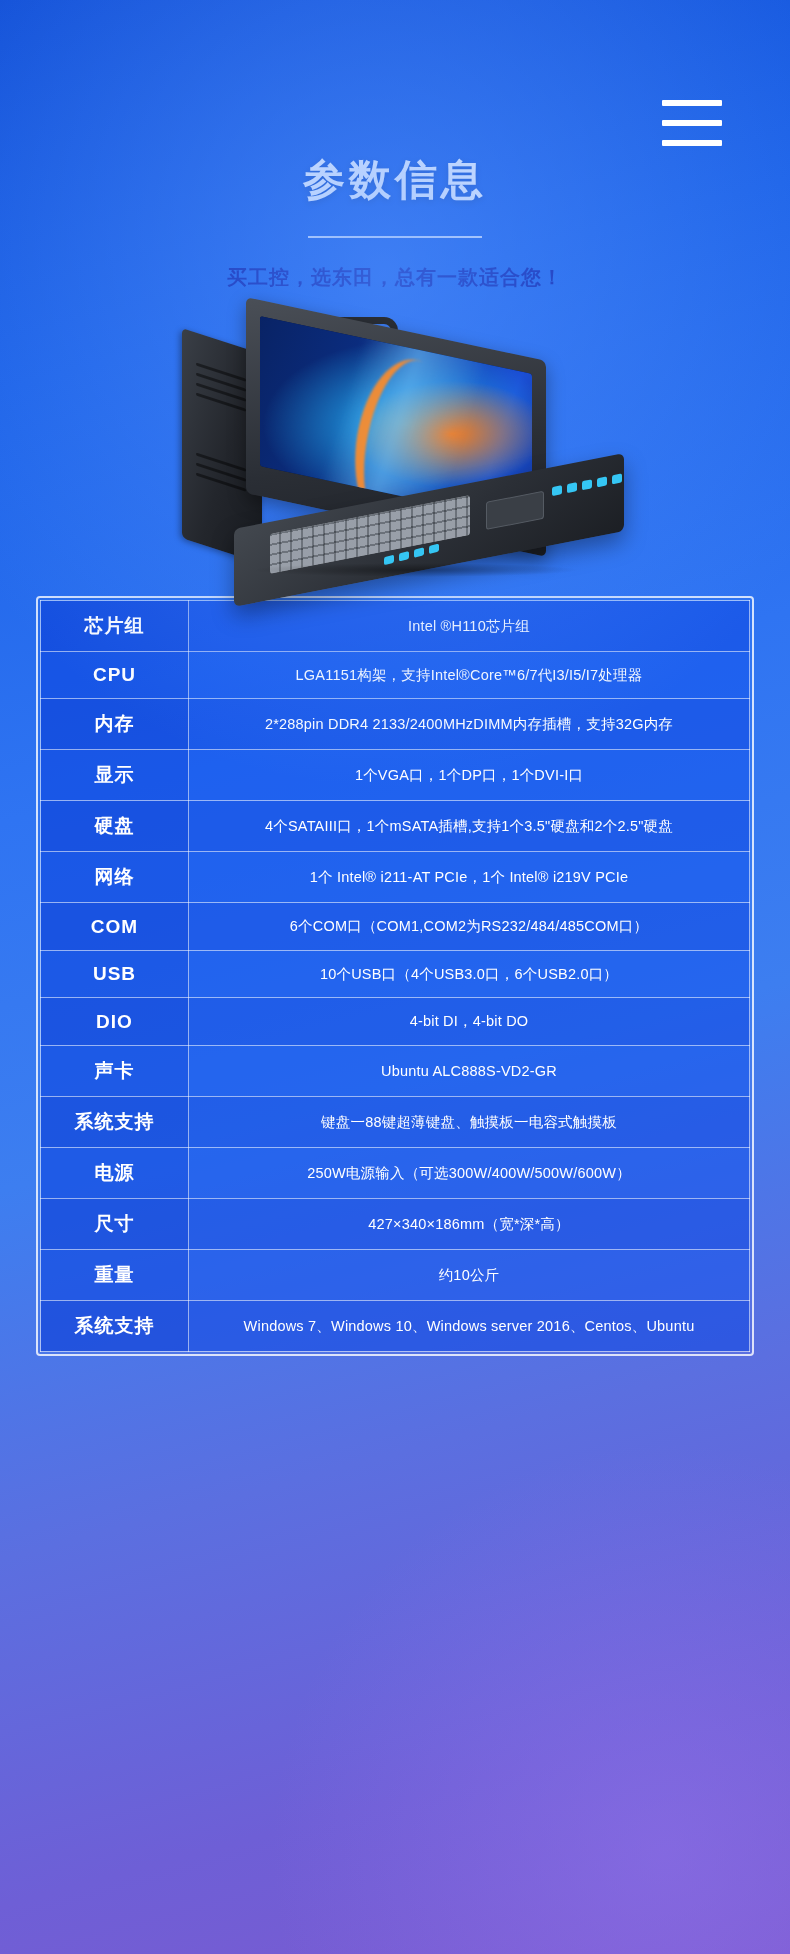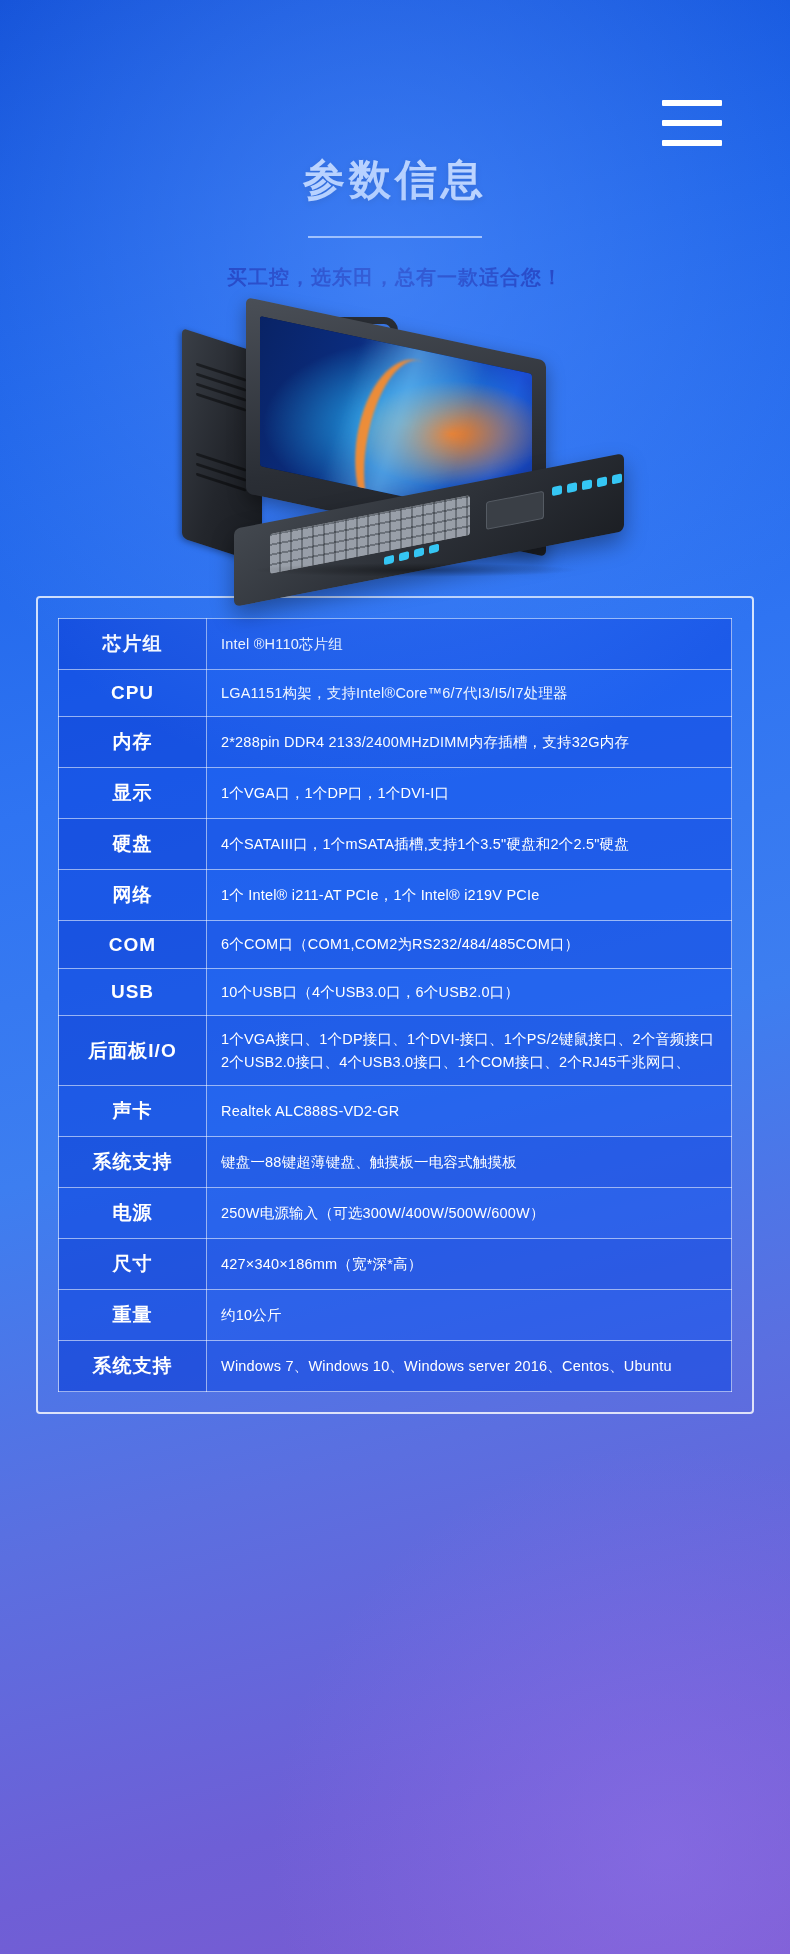--- a/index.html
+++ b/index.html
@@ -237,21 +237,21 @@
     height: 14px;
     background: radial-gradient(ellipse at 50% 50%, rgba(0,0,0,0.35) 0%, rgba(0,0,0,0) 70%);
   }
 
   
   .table-wrap {
     margin: 18px auto 0 auto;
     width: 718px;
     border: 2px solid rgba(255,255,255,0.8);
     border-radius: 4px;
-    padding: 20px;
+    padding: 2px;
   }
   table.spec {
     width: 100%;
     border-collapse: collapse;
     table-layout: fixed;
   }
   table.spec td {
     border: 1px solid rgba(255,255,255,0.55);
     color: #ffffff;
     background: rgba(12,70,225,0.55);
@@ -264,20 +264,21 @@
     font-weight: bold;
     letter-spacing: 1px;
     padding: 12px 4px;
     background: rgba(10,62,215,0.62);
   }
   table.spec td.v {
     font-size: 14.5px;
     padding: 12px 14px;
     line-height: 1.55;
     letter-spacing: 0.2px;
+    text-align: center;
   }
   table.spec tr:nth-child(even) td { background: rgba(14,78,236,0.5); }
   table.spec tr:nth-child(even) td.k { background: rgba(11,68,224,0.6); }
   .v .line { display: block; }
 </style>
 </head>
 <body>
 
 <div class="glow"></div>
 <div class="glow2"></div>
@@ -375,30 +376,29 @@
             <span class="line">6个COM口（COM1,COM2为RS232/484/485COM口）</span>
           </td>
         </tr>
         <tr>
           <td class="k"><span class="line">USB</span></td>
           <td class="v">
             <span class="line">10个USB口（4个USB3.0口，6个USB2.0口）</span>
           </td>
         </tr>
         <tr>
-          <td class="k"><span class="line">后面板</span><span class="line">I/O</span></td>
-          <td class="v">
-            <span class="line">1个VGA接口、1个DP接口、1个DVI-接口、1个PS/2键鼠接口、2个音频接口</span>
-            <span class="line">2个USB2.0接口、4个USB3.0接口、1个COM接口、2个RJ45千兆网口、</span>
+          <td class="k"><span class="line">DIO</span></td>
+          <td class="v">
+            <span class="line">4-bit DI，4-bit DO</span>
           </td>
         </tr>
         <tr>
           <td class="k"><span class="line">声卡</span></td>
           <td class="v">
-            <span class="line">Realtek ALC888S-VD2-GR</span>
+            <span class="line">Ubuntu ALC888S-VD2-GR</span>
           </td>
         </tr>
         <tr>
           <td class="k"><span class="line">系统支持</span></td>
           <td class="v">
             <span class="line">键盘一88键超薄键盘、触摸板一电容式触摸板</span>
           </td>
         </tr>
         <tr>
           <td class="k"><span class="line">电源</span></td>

